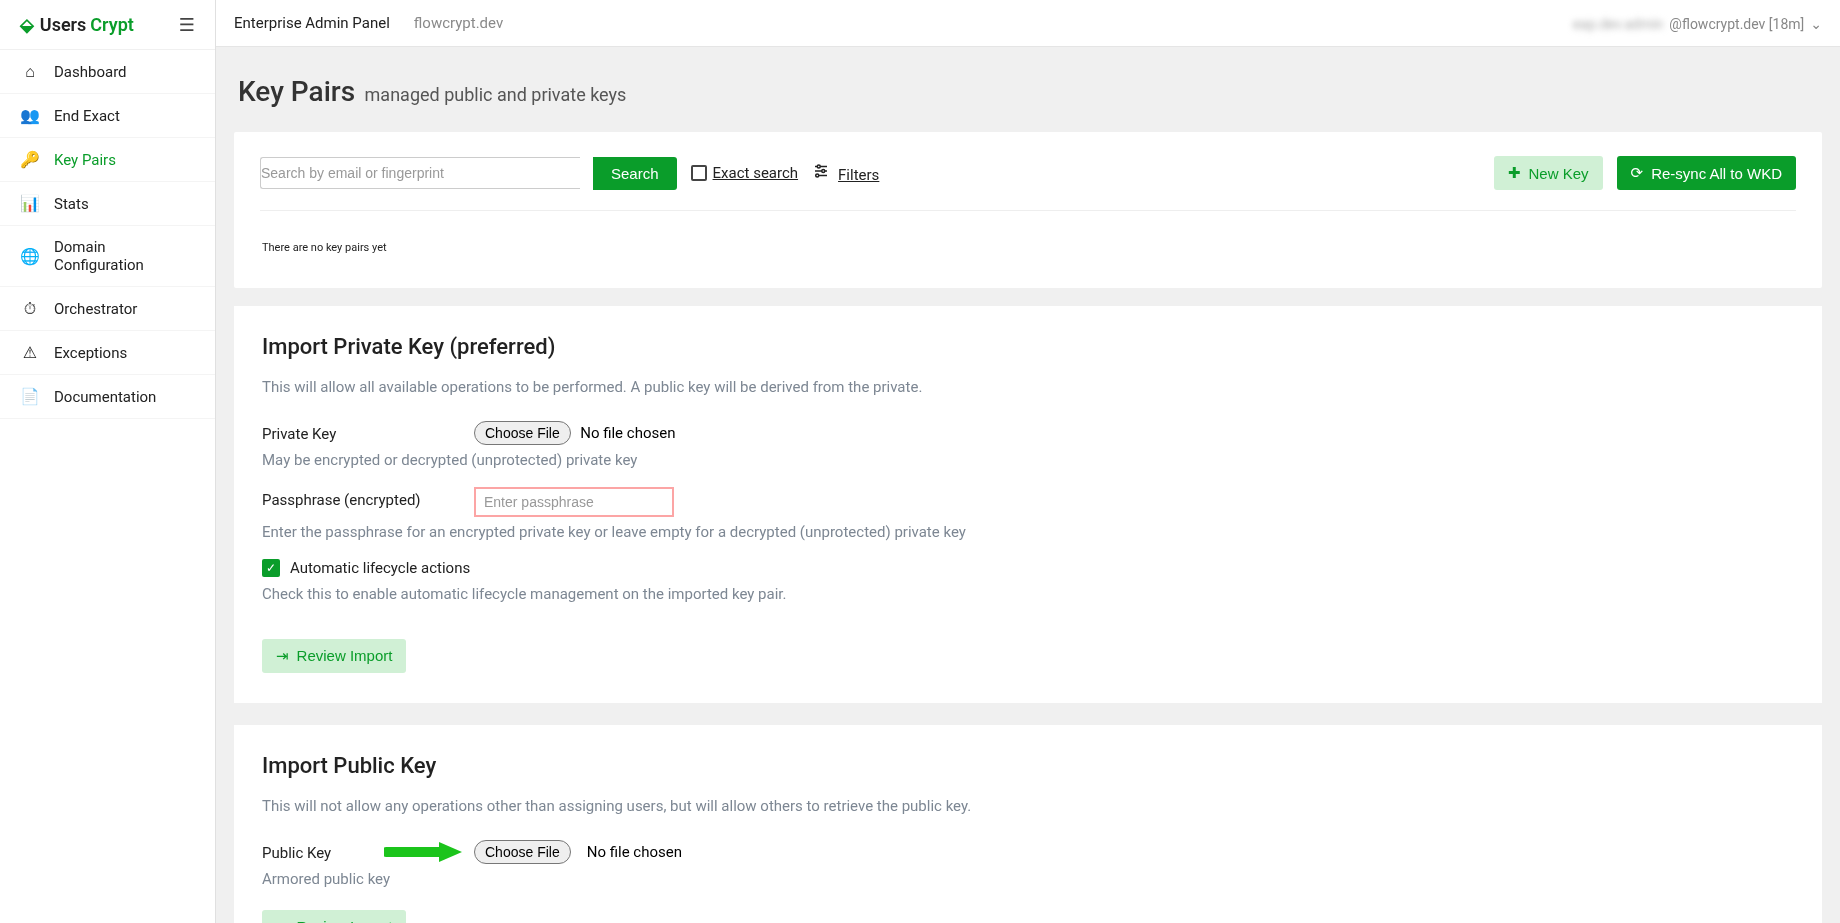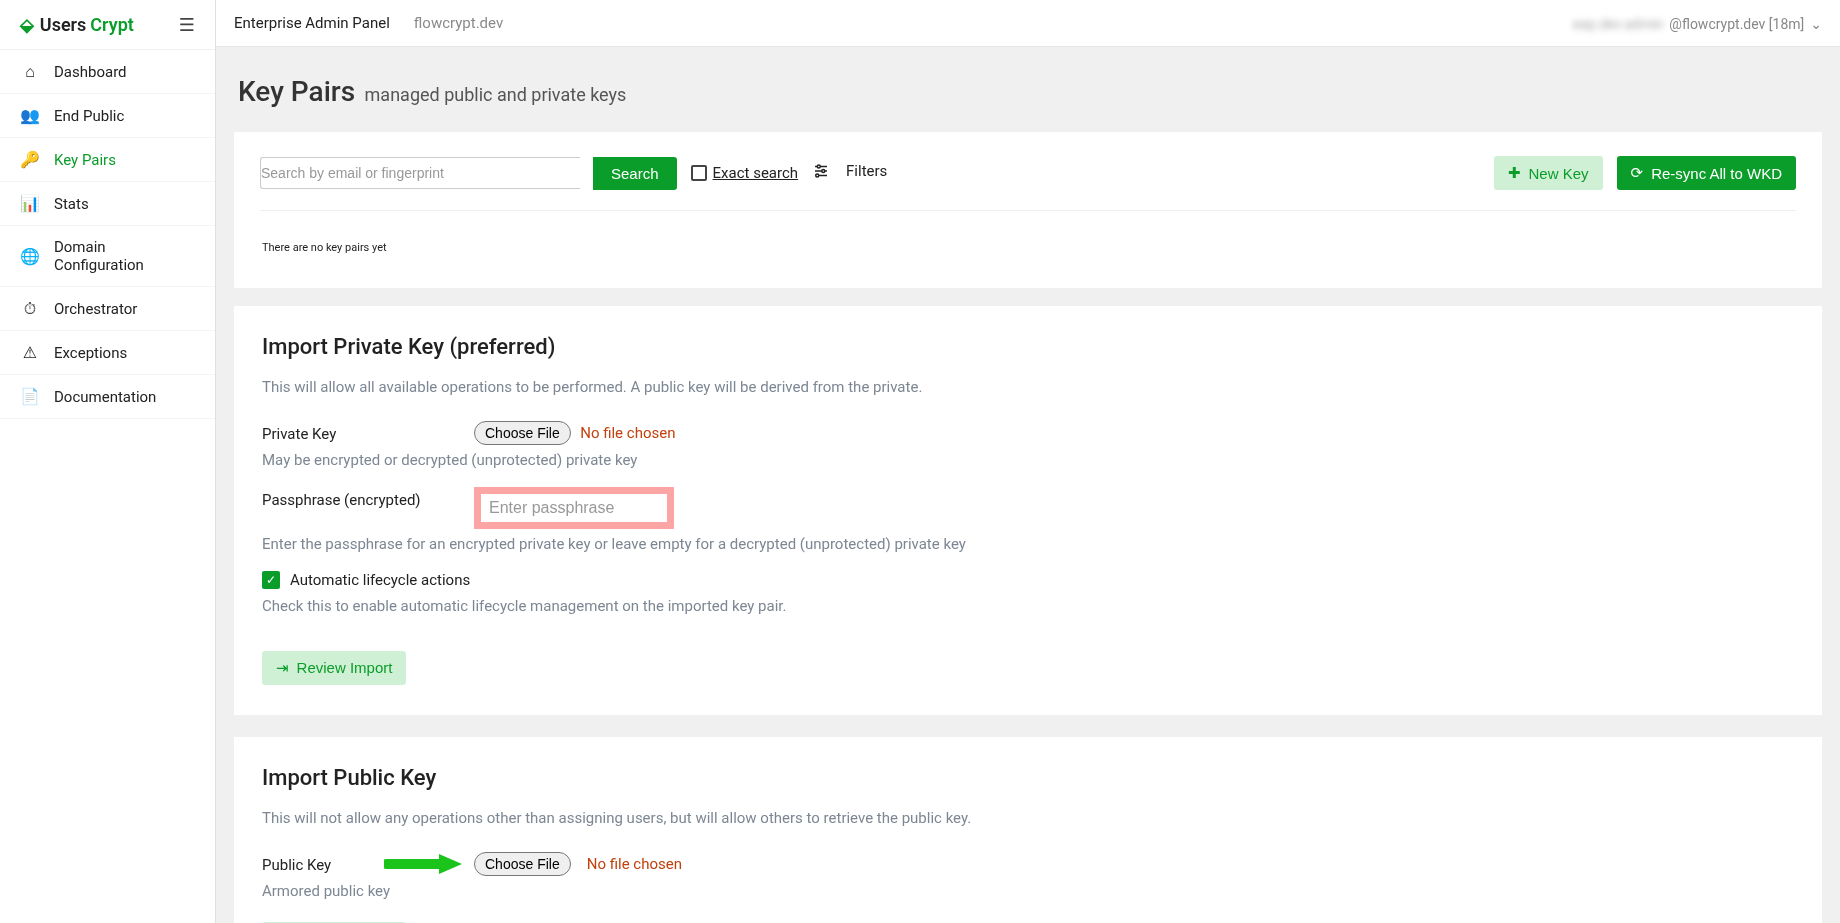--- a/index.html
+++ b/index.html
@@ -27,37 +27,37 @@
 .page-heading h1 { font-size:28px; font-weight:500; color:#333; display:inline; }
 .page-heading .sub { font-size:18px; color:#555; font-weight:400; margin-left:6px; }
 .panel { background:#fff; border-radius:2px; }
 .search-panel { padding:24px 26px 30px 26px; }
 .search-row { display:flex; align-items:center; gap:14px; border-bottom:1px solid #eee; padding-bottom:20px; }
 .search-input { border:1px solid #ccc; border-right:none; border-radius:3px 0 0 3px; padding:7px 0; font-size:14px; width:320px; color:#333; }
 .search-input::placeholder { color:#999; }
 .search-btn { background:#0a9d2a; color:#fff; border:none; padding:8px 18px; font-size:15px; border-radius:0 3px 3px 0; cursor:pointer; margin-left:-1px; }
 .chk-wrap { display:flex; align-items:center; gap:6px; color:#222; font-size:15px;text-decoration:underline; }
 .chk { width:16px; height:16px; border:2px solid #444; border-radius:2px; display:inline-block; }
-.filters { display:flex; align-items:flex-start; gap:16px; color:#222; font-size:15px; cursor:pointer; }
+.filters { display:flex; align-items:flex-end; gap:8px; color:#222; font-size:15px; cursor:pointer;text-decoration:underline; }
 .spacer { flex:1; }
 .btn { display:inline-flex; align-items:center; gap:8px; padding:8px 14px; font-size:15px; border-radius:3px; cursor:pointer; border:none; }
 .btn-light { background:#d0f0d5; color:#0a9d2a; }
 .btn-solid { background:#0a9d2a; color:#fff; }
 .empty-msg { padding:30px 2px 4px 2px; font-size:11px; color:#222; }
 .two-col { display:flex; gap:22px; align-items:stretch;flex-direction:column; }
 .card { flex:1; background:#fff; padding:28px 28px 30px 28px; }
 .card h2 { font-size:22px; font-weight:500; color:#222; margin-bottom:18px; }
 .card .desc { color:#7d8793; font-size:15px; line-height:1.45; margin-bottom:22px; }
 .field-row { display:flex; align-items:flex-start; gap:22px; margin-bottom:6px; }
 .field-label { width:190px; font-size:15px; color:#222; padding-top:4px; }
 .field-val { flex:1; }
 .file-btn { border:1px solid #777; background:#efefef; padding:3px 10px; font-size:14px; cursor:pointer; border-radius:12px; }
-.file-text { font-size:15px; color:#c2410c; margin-left:6px; }
+.file-text { font-size:15px; color:#000000; margin-left:6px; }
 .hint { color:#7d8793; font-size:15px; margin-bottom:18px; }
-.pass-input { border:7px solid #fca5a5; padding:5px 8px; font-size:16px; width:200px; }
+.pass-input { border:2px solid #fca5a5; padding:5px 8px; font-size:14px; width:200px; }
 .pass-input::placeholder { color:#999; }
 .checkline { display:flex; align-items:center; gap:10px; font-size:15px; margin-bottom:8px; margin-top:6px; }
 .chkbox { width:18px; height:18px; background:#0a9d2a; border-radius:2px; display:inline-flex; align-items:center; justify-content:center; color:#fff; font-size:12px; }
 .review-btn { margin-top:18px; }
 .arrow-annot { position:relative; width:80px; height:24px; }
 .arrow-annot svg { position:absolute; top:-2px; left:0; }
 .pubkey-row { display:flex; align-items:center; gap:10px; }
 </style>
 </head>
 <body>
@@ -72,21 +72,21 @@
       </div>
       <span class="menu-icon">☰</span>
     </div>
     <nav class="nav">
       <div class="nav-item">
         <span class="ico">⌂</span>
         <span>Dashboard</span>
       </div>
       <div class="nav-item">
         <span class="ico">👥</span>
-        <span>End Public</span>
+        <span>End Exact</span>
       </div>
       <div class="nav-item active">
         <span class="ico">🔑</span>
         <span>Key Pairs</span>
       </div>
       <div class="nav-item">
         <span class="ico">📊</span>
         <span>Stats</span>
       </div>
       <div class="nav-item">

